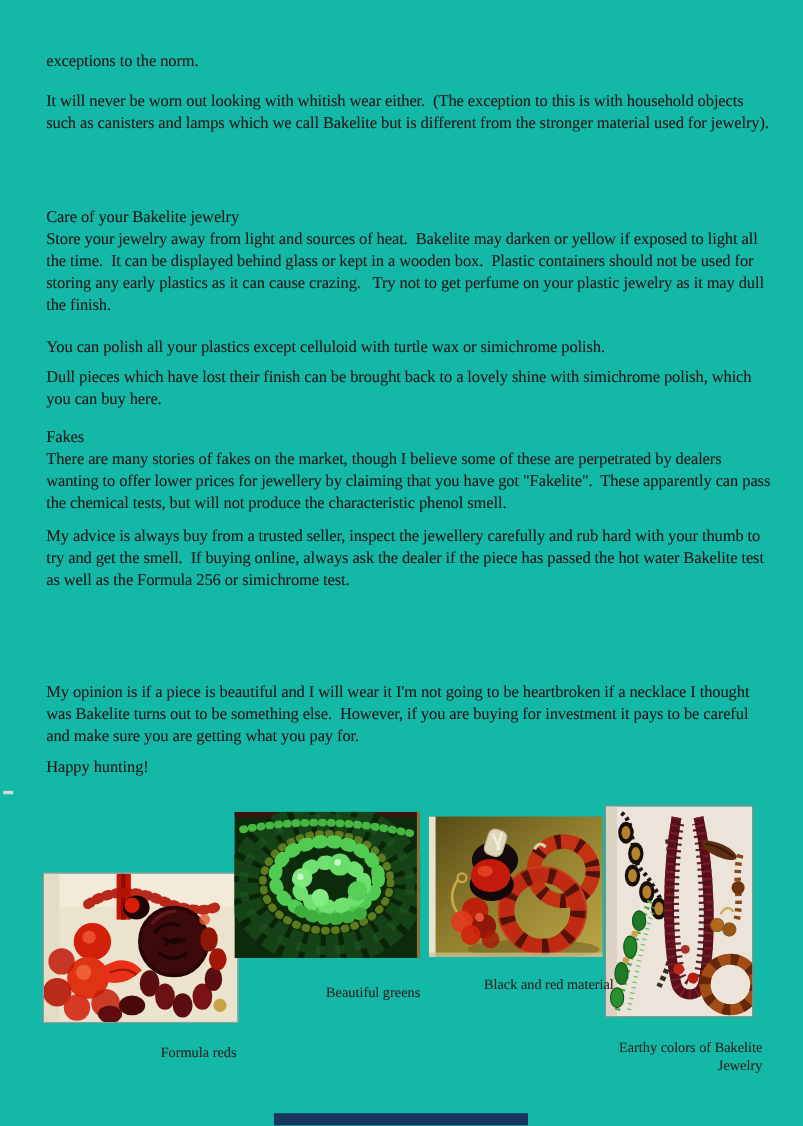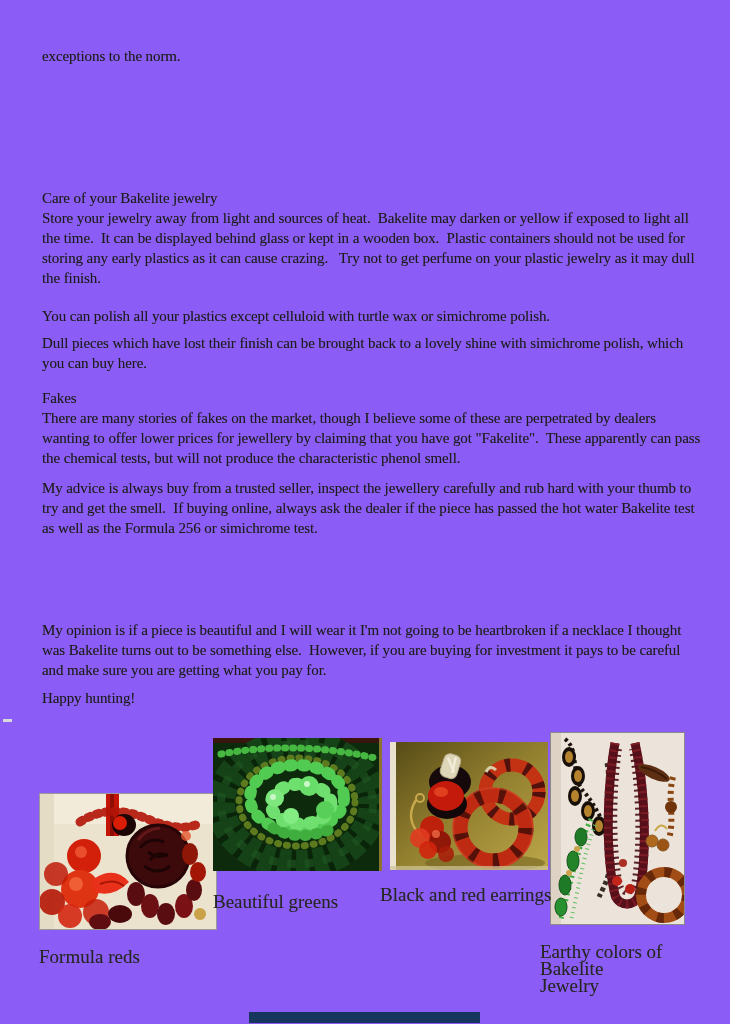--- a/index.html
+++ b/index.html
@@ -1,34 +1,36 @@
 <!DOCTYPE html>
 <html><head>
 <meta charset="utf-8">
 <style>
   html,body{margin:0;padding:0;background:#ffffff;}
-  .page{position:relative;width:730px;height:1024px;background:#8b5cf6;overflow:hidden;
+  .page{position:relative;width:730px;height:1024px;background:#14b8a6;overflow:hidden;
         font-family:"Liberation Serif","DejaVu Serif",serif;color:#1f1f1f;}
   .block{position:absolute;left:42px;margin:0;font-size:15px;line-height:20px;
          white-space:pre;letter-spacing:-0.1px;color:#1c1c1c;
          text-shadow:0 0 0.6px rgba(60,60,60,.55);}
   .photo{position:absolute;margin:0;padding:0;overflow:hidden;}
   .photo svg{display:block;}
   .bordered{border:1px solid #9a9a9a;}
-  .caption{position:absolute;margin:0;text-align:left;font-size:19px;line-height:17px;
+  .caption{position:absolute;margin:0;text-align:right;font-size:13px;line-height:17px;
            color:#262626;white-space:pre-line;text-shadow:0 0 0.6px rgba(70,70,70,.5);}
   .margin-mark{position:absolute;left:3px;top:719px;width:9px;height:3px;background:#d9d9d9;}
   .bottom-bar{position:absolute;left:249px;top:1012px;width:231px;height:11px;background:#17365d;}
 </style>
 </head>
 <body>
 
 <div class="page">
 
   <p class="block" style="top:46px">exceptions to the norm.</p>
+  <p class="block" style="top:82px">It will never be worn out looking with whitish wear either.  (The exception to this is with household objects
+such as canisters and lamps which we call Bakelite but is different from the stronger material used for jewelry).</p>
   <p class="block" style="top:188px">Care of your Bakelite jewelry
 Store your jewelry away from light and sources of heat.  Bakelite may darken or yellow if exposed to light all
 the time.  It can be displayed behind glass or kept in a wooden box.  Plastic containers should not be used for
 storing any early plastics as it can cause crazing.   Try not to get perfume on your plastic jewelry as it may dull
 the finish.</p>
   <p class="block" style="top:306px">You can polish all your plastics except celluloid with turtle wax or simichrome polish.</p>
   <p class="block" style="top:333px">Dull pieces which have lost their finish can be brought back to a lovely shine with simichrome polish, which
 you can buy here.</p>
   <p class="block" style="top:388px">Fakes
 There are many stories of fakes on the market, though I believe some of these are perpetrated by dealers
@@ -179,18 +181,18 @@
       <path d="M104,98 q6,-10 12,-2" stroke="#c9a84c" stroke-width="2" fill="none"></path>
       <circle cx="101" cy="108" r="6" fill="#b06a1e" stroke="#8a5a28"></circle>
       <circle cx="112" cy="112" r="6" fill="#9a5413" stroke="#8a5a28"></circle>
       <circle cx="113" cy="162" r="23" fill="none" stroke="#a34d16" stroke-width="10"></circle>
       <circle cx="113" cy="162" r="23" fill="none" stroke="#571f08" stroke-width="10" stroke-dasharray="7 11" opacity="0.8"></circle>
     </svg>
   </figure>
 
   <figcaption class="caption" style="left:39px;top:948px;width:176px">Formula reds</figcaption>
   <figcaption class="caption" style="left:213px;top:893px;width:169px">Beautiful greens</figcaption>
-  <figcaption class="caption" style="left:380px;top:886px;width:178px">Black and red earrings</figcaption>
+  <figcaption class="caption" style="left:380px;top:886px;width:178px">Black and red material</figcaption>
   <figcaption class="caption" style="left:540px;top:943px;width:153px">Earthy colors of Bakelite
 Jewelry</figcaption>
 
   <div class="bottom-bar"></div>
 </div>
 
 </body></html>

